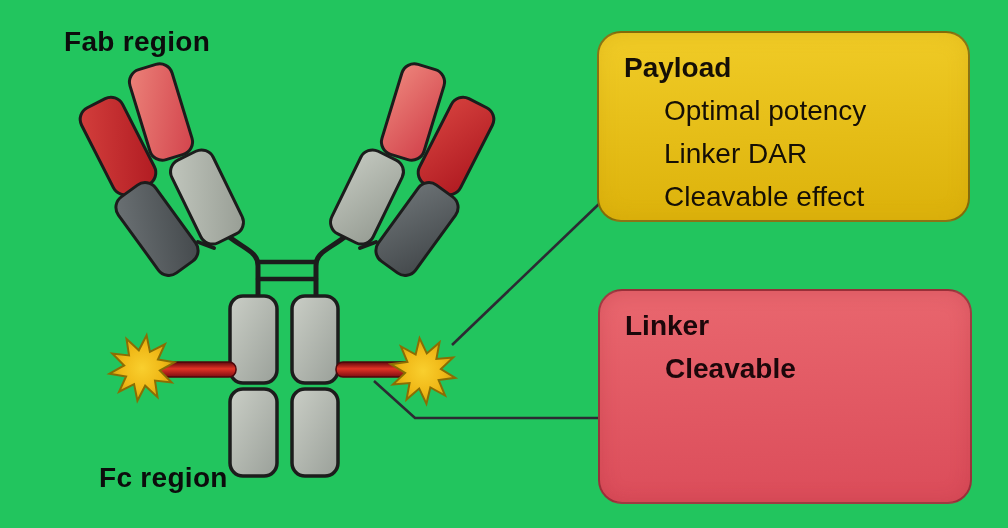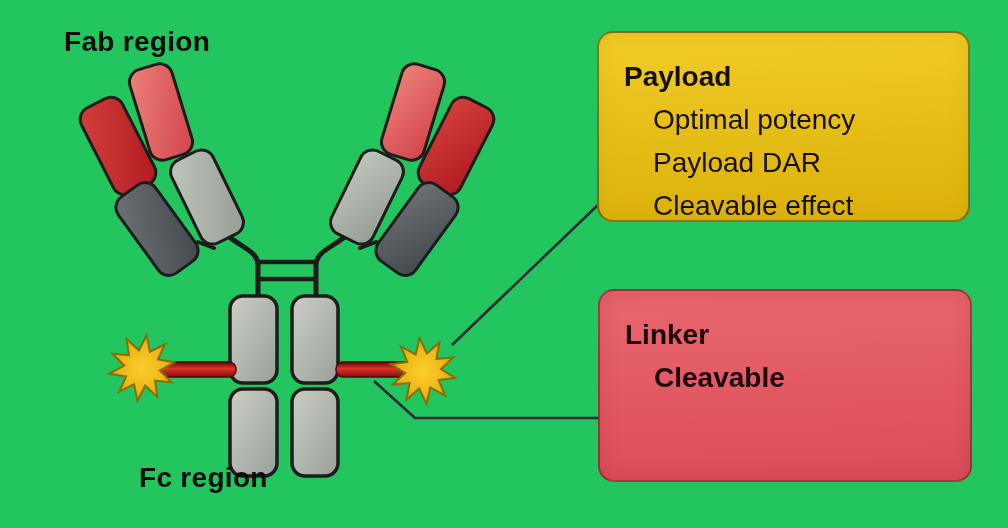--- a/index.html
+++ b/index.html
@@ -1,30 +1,30 @@
 <!DOCTYPE html>
 <html><head>
 <meta charset="utf-8">
 <style>
   html,body{margin:0;padding:0;background:#ffffff;}
   #figure{position:relative;width:1008px;height:528px;background:#22c55e;
           font-family:"Liberation Sans",sans-serif;overflow:hidden;}
   #antibody-svg{position:absolute;left:0;top:0;width:1008px;height:528px;}
   .region-label{position:absolute;font-size:28px;font-weight:bold;color:#0c0c0c;letter-spacing:.3px;}
   #fab-label{left:64px;top:26px;}
-  #fc-label{left:99px;top:462px;margin-left:40px;}
-  .callout{position:absolute;box-sizing:border-box;border-radius:16px;color:#150f06;padding:22px 18px 0 25px;}
+  #fc-label{left:99px;top:462px;}
+  .callout{position:absolute;box-sizing:border-box;border-radius:24px;color:#150f06;padding:13px 18px 0 25px;}
   .callout .title{font-size:28px;font-weight:bold;line-height:43px;}
-  .callout .item{font-size:28px;line-height:43px;margin-left:29px;white-space:nowrap;}
+  .callout .item{font-size:28px;line-height:43px;margin-left:40px;white-space:nowrap;}
   .callout .item.bold{font-weight:bold;}
   #payload-callout{left:597px;top:31px;width:373px;height:191px;
        background:linear-gradient(178deg,#efca25 8%,#ddb30c 92%);
        border:2px solid rgba(55,48,10,.55);
        box-shadow:inset 0 0 20px rgba(190,140,0,.22);}
-  #linker-callout{left:598px;top:289px;width:374px;height:193px;color:#1c070a;
+  #linker-callout{left:598px;top:289px;width:374px;height:215px;color:#1c070a;
        background:linear-gradient(178deg,#e8656d 8%,#dc4e5b 92%);
        border:2px solid rgba(85,18,24,.5);
        box-shadow:inset 0 0 20px rgba(160,30,45,.22);}
 </style>
 </head>
 <body>
 
 <div id="figure">
 
   <svg id="antibody-svg" viewBox="0 0 1008 528" xmlns="http://www.w3.org/2000/svg">
@@ -105,21 +105,21 @@
       <polygon points="0,-33 5.6,-17.1 19.4,-26.7 14.6,-10.6 31.4,-10.2 18,0 31.4,10.2 14.6,10.6 19.4,26.7 5.6,17.1 0,33 -5.6,17.1 -19.4,26.7 -14.6,10.6 -31.4,10.2 -18,0 -31.4,-10.2 -14.6,-10.6 -19.4,-26.7 -5.6,-17.1" fill="url(#gStar)" stroke="#8a6d04" stroke-width="2"></polygon>
     </g>
   </svg>
 
   <div class="region-label" id="fab-label">Fab region</div>
   <div class="region-label" id="fc-label">Fc region</div>
 
   <div class="callout" id="payload-callout">
     <div class="title">Payload</div>
     <div class="item">Optimal potency</div>
-    <div class="item">Payload DAR</div>
+    <div class="item">Linker DAR</div>
     <div class="item">Cleavable effect</div>
   </div>
 
   <div class="callout" id="linker-callout">
     <div class="title">Linker</div>
     <div class="item bold">Cleavable</div>
   </div>
 
 </div>
 

